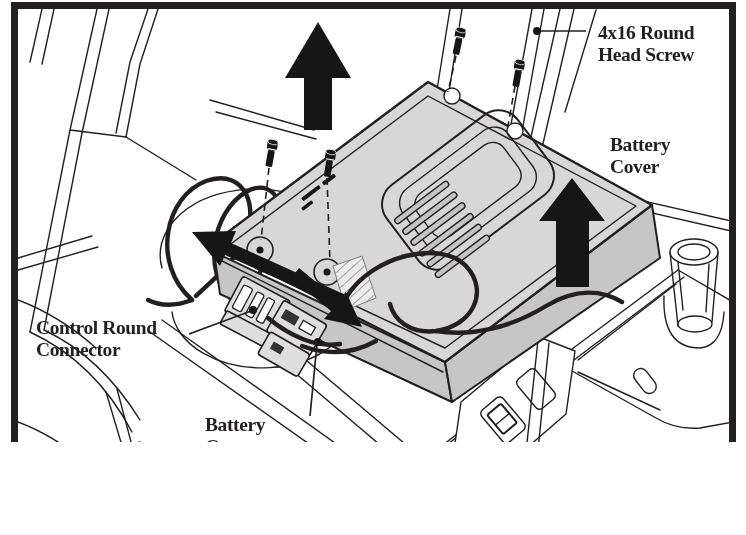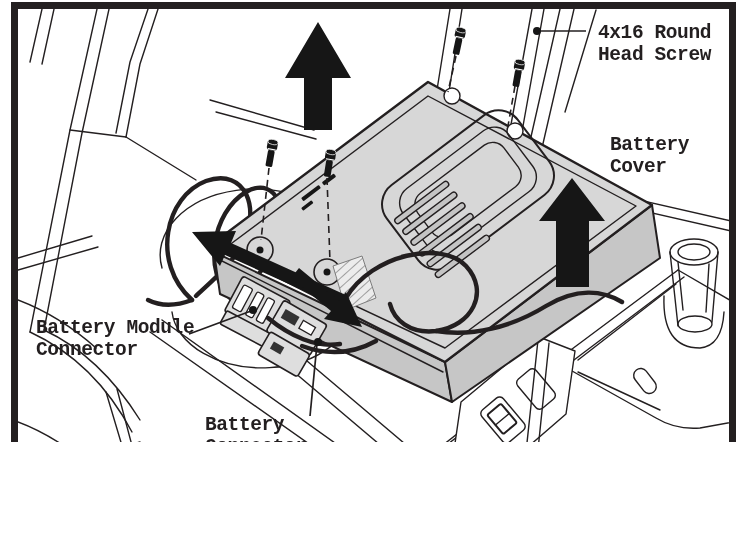--- a/index.html
+++ b/index.html
@@ -5,21 +5,21 @@
   :root{
     --line:#231f20;
     --cover:#d7d7d7;
     --cover-side:#c6c6c6;
     --dark:#161616;
     --bg:#ffffff;
   }
   html,body{margin:0;padding:0;background:var(--bg);}
   .stage{
     position:relative;width:746px;height:442px;background:var(--bg);
-    font-family:Liberation Mono, monospace;overflow:hidden;
+    font-family:Liberation Serif, serif;overflow:hidden;
   }
   .stage svg{position:absolute;left:0;top:0;}
   .ln{fill:none;stroke:var(--line);stroke-width:1.4;stroke-linecap:round;stroke-linejoin:round;}
   .lnw{fill:#fff;stroke:var(--line);stroke-width:1.4;stroke-linejoin:round;}
   .ln2{fill:none;stroke:var(--line);stroke-width:2;stroke-linecap:round;stroke-linejoin:round;}
   .cover{fill:var(--cover);stroke:var(--line);stroke-width:2.4;stroke-linejoin:round;}
   .coverside{fill:var(--cover-side);stroke:var(--line);stroke-width:2;stroke-linejoin:round;}
   .boss{fill:var(--cover);stroke:var(--line);stroke-width:1.6;}
   .vent{fill:#c4c4c4;stroke:var(--line);stroke-width:1.4;}
   .dark{fill:var(--dark);stroke:none;}
@@ -207,17 +207,17 @@
     </g>
   </g>
 
   <rect class="frame" x="14.5" y="5.5" width="718" height="503"></rect>
 </svg>
 
 <div class="lbl" style="left:598px;top:22px;">4x16 Round
 Head Screw</div>
 <div class="lbl" style="left:610px;top:134px;">Battery
 Cover</div>
-<div class="lbl" style="left:36px;top:317px;">Battery Module
+<div class="lbl" style="left:36px;top:317px;">Control Round
 Connector</div>
 <div class="lbl" style="left:205px;top:414px;">Battery
 Connector</div>
 </div>
 
 </body></html>

